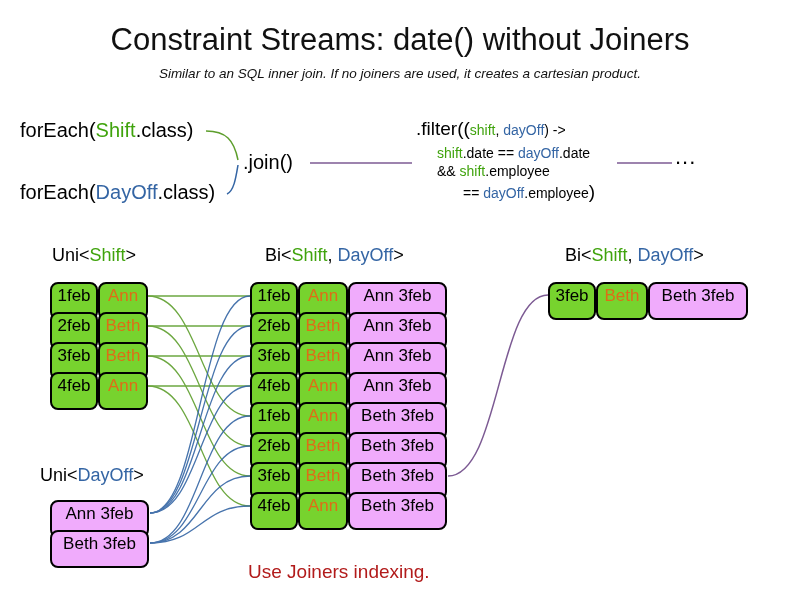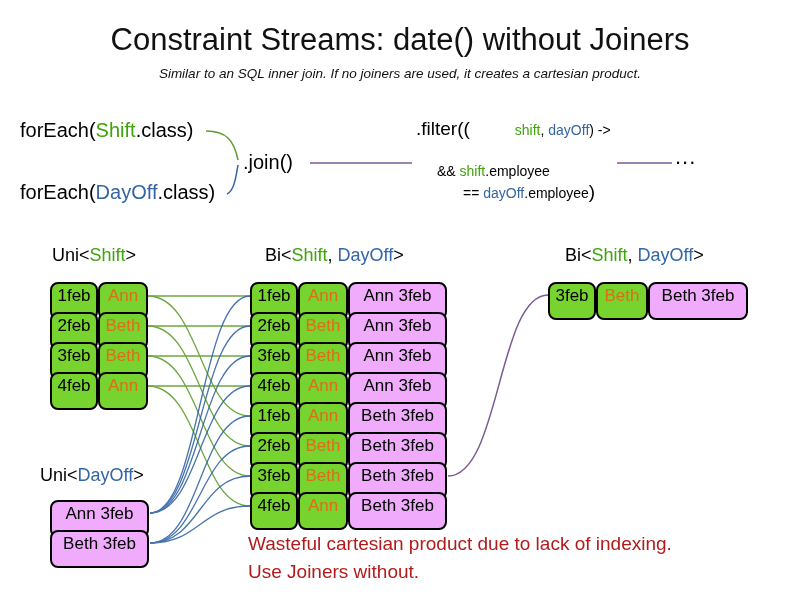--- a/index.html
+++ b/index.html
@@ -7,21 +7,21 @@
          font-family:"Liberation Sans",sans-serif;color:#000;}
   svg.lines{position:absolute;left:0;top:0;width:800px;height:600px;pointer-events:none;}
   .abs{position:absolute;white-space:nowrap;}
   .title{top:22px;left:0;width:800px;text-align:center;font-size:31px;color:#111;}
   .subtitle{top:66px;left:0;width:800px;text-align:center;font-size:13.5px;color:#111;font-style:italic;}
   .code{font-size:20px;}
   .c-foreach1{left:20px;top:119px;}
   .c-foreach2{left:20px;top:181px;}
   .c-join{left:243px;top:151px;}
   .c-f1{left:416px;top:118px;font-size:19px;}
-  .c-f1 .sm{font-size:14px;margin-left:45px;}
+  .c-f1 .sm{font-size:14px;}
   .c-f2{left:437px;top:145px;font-size:14px;}
   .c-f3{left:437px;top:163px;font-size:14px;}
   .c-f4{left:463px;top:181px;font-size:14px;}
   .c-f4 .lg{font-size:19px;}
   .c-ellipsis{left:675px;top:144px;font-size:22px;letter-spacing:1px;}
   .lbl{font-size:18px;}
   .lbl-uni-shift{left:52px;top:245px;}
   .lbl-bi-mid{left:265px;top:245px;}
   .lbl-bi-right{left:565px;top:245px;}
   .lbl-uni-dayoff{left:40px;top:465px;}
@@ -81,20 +81,21 @@
   <div class="abs subtitle">Similar to an SQL inner join. If no joiners are used, it creates a cartesian product.</div>
 
   <div class="abs code c-foreach1"><span>forEach(</span><span class="green-t">Shift</span><span>.class)</span></div>
 
   <div class="abs code c-foreach2"><span>forEach(</span><span class="blue-t">DayOff</span><span>.class)</span></div>
 
   <div class="abs code c-join">.join()</div>
 
   <div class="abs c-f1"><span>.filter((</span><span class="sm"><span class="green-t">shift</span><span>, </span><span class="blue-t">dayOff</span><span>) -&gt;</span></span></div>
 
+  <div class="abs c-f2"><span class="green-t">shift</span><span>.date == </span><span class="blue-t">dayOff</span><span>.date</span></div>
 
   <div class="abs c-f3"><span>&amp;&amp; </span><span class="green-t">shift</span><span>.employee</span></div>
 
   <div class="abs c-f4"><span>== </span><span class="blue-t">dayOff</span><span>.employee</span><span class="lg">)</span></div>
 
   <div class="abs c-ellipsis">...</div>
 
   <div class="abs lbl lbl-uni-shift"><span>Uni&lt;</span><span class="green-t">Shift</span><span>&gt;</span></div>
 
   <div class="abs lbl lbl-bi-mid"><span>Bi&lt;</span><span class="green-t">Shift</span><span>, </span><span class="blue-t">DayOff</span><span>&gt;</span></div>
@@ -136,16 +137,15 @@
       <div class="cell green" style="left: 250px; top: 492px; width: 48px;">4feb</div>
       <div class="cell green orange" style="left: 298px; top: 492px; width: 50px;">Ann</div>
       <div class="cell blue" style="left: 348px; top: 492px; width: 99px;">Beth 3feb</div>
       <div class="cell green" style="left: 548px; top: 282px; width: 48px;">3feb</div>
       <div class="cell green orange" style="left: 596px; top: 282px; width: 52px;">Beth</div>
       <div class="cell blue" style="left: 648px; top: 282px; width: 100px;">Beth 3feb</div>
       <div class="cell blue" style="left: 50px; top: 500px; width: 99px;">Ann 3feb</div>
       <div class="cell blue" style="left: 50px; top: 530px; width: 99px;">Beth 3feb</div>
     </div>
 
-  <div class="abs note note1">Wasteful cartesian product due to lack of indexing.</div>
-  <div class="abs note note2">Use Joiners without.</div>
+  <div class="abs note note2">Use Joiners indexing.</div>
 
 </div>
 
 </body></html>

